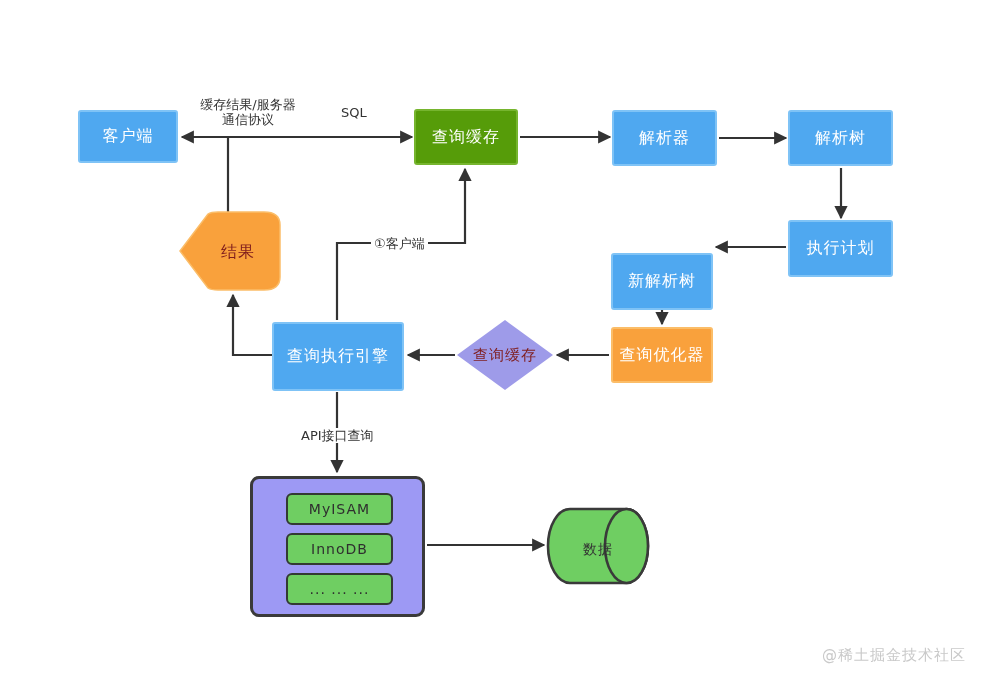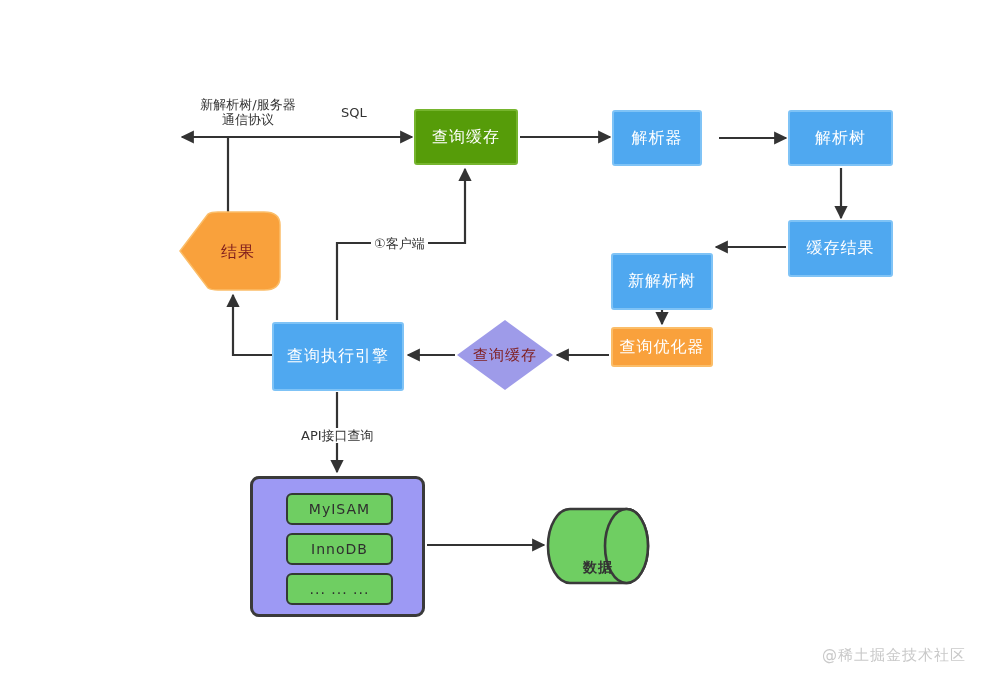--- a/index.html
+++ b/index.html
@@ -112,75 +112,78 @@
     <line class="edge" x1="427" y1="545" x2="544" y2="545" marker-end="url(#arrow)"></line>
 
     <path class="shape-pentagon" d="M180,251 L208,214 Q211,212 218,212 L264,212 Q280,212 280,225 L280,277 Q280,290 264,290 L218,290 Q211,290 208,288 Z"></path>
 
     <polygon class="shape-diamond" points="505,320 553,355 505,390 457,355"></polygon>
 
     <path class="shape-cylinder" d="M570,509 H626.5 A21.5,37 0 0 1 648,546 A21.5,37 0 0 1 626.5,583 H570 A22,37 0 0 1 570,509 Z"></path>
     <ellipse class="shape-cylinder" cx="626.5" cy="546" rx="21.5" ry="37"></ellipse>
   </svg>
 
+  <div class="node blue" style="left:78px;top:110px;width:100px;height:53px;">
+    <span>客户端</span>
+  </div>
 
   <div class="node green" style="left:414px;top:109px;width:104px;height:56px;font-family:Liberation Serif, serif;">
     <span>查询缓存</span>
   </div>
 
-  <div class="node blue" style="left:612px;top:110px;width:90px;height:56px;">
+  <div class="node blue" style="left:612px;top:110px;width:105px;height:56px;">
     <span>解析器</span>
   </div>
 
   <div class="node blue" style="left:788px;top:110px;width:105px;height:56px;">
     <span>解析树</span>
   </div>
 
   <div class="node blue" style="left:788px;top:220px;width:105px;height:57px;">
-    <span>缓存结果</span>
+    <span>执行计划</span>
   </div>
 
   <div class="node blue" style="left:611px;top:220px;width:102px;height:57px;margin-top:33px;">
     <span>新解析树</span>
   </div>
 
-  <div class="node orange" style="left:611px;top:327px;width:102px;height:40px;">
+  <div class="node orange" style="left:611px;top:327px;width:102px;height:56px;">
     <span>查询优化器</span>
   </div>
 
   <div class="node blue" style="left:272px;top:322px;width:132px;height:69px;justify-content:center;">
     <span>查询执行引擎</span>
   </div>
 
   <div class="overlay-label" style="left:196px;top:214px;width:84px;height:76px;">
     <span>结果</span>
   </div>
 
   <div class="overlay-label" style="left:457px;top:339px;width:96px;height:32px;font-size:15px;">
     <span>查询缓存</span>
   </div>
 
-  <div class="overlay-label dark" style="left:552px;top:527px;width:92px;height:82px;font-weight:bold;">
+  <div class="overlay-label dark" style="left:552px;top:509px;width:92px;height:82px;">
     <span>数据</span>
   </div>
 
   <div class="container-box">
     <div class="engine-item" style="top:14px;">
       <span>MyISAM</span>
     </div>
     <div class="engine-item" style="top:54px;">
       <span>InnoDB</span>
     </div>
     <div class="engine-item" style="top:94px;">
       <span>... ... ...</span>
     </div>
   </div>
 
   <div class="protocol-label">
-    <span>新解析树/服务器</span>
+    <span>缓存结果/服务器</span>
     <span>通信协议</span>
   </div>
 
   <div class="edge-label" style="left:341px;top:105px;">
     <span>SQL</span>
   </div>
 
   <div class="edge-label on-line" style="left:371px;top:236px;">
     <span>①客户端</span>
   </div>

